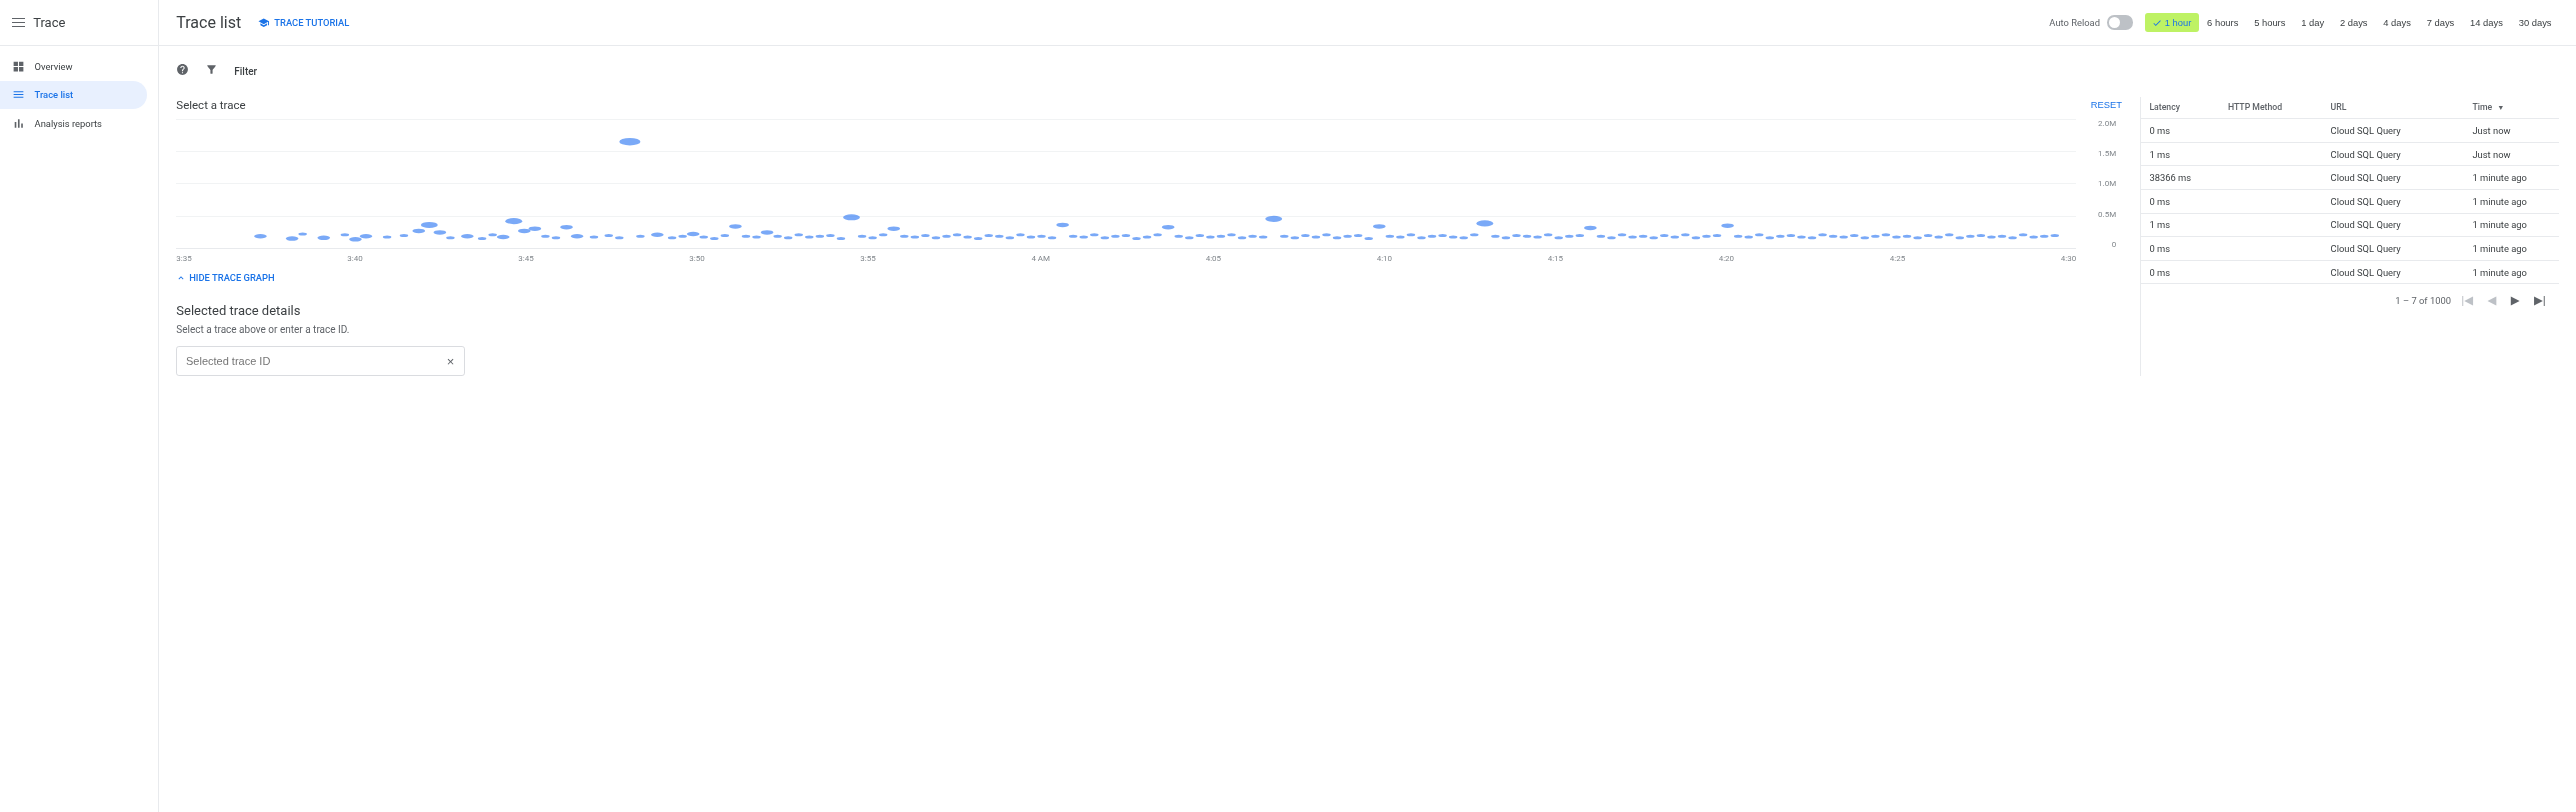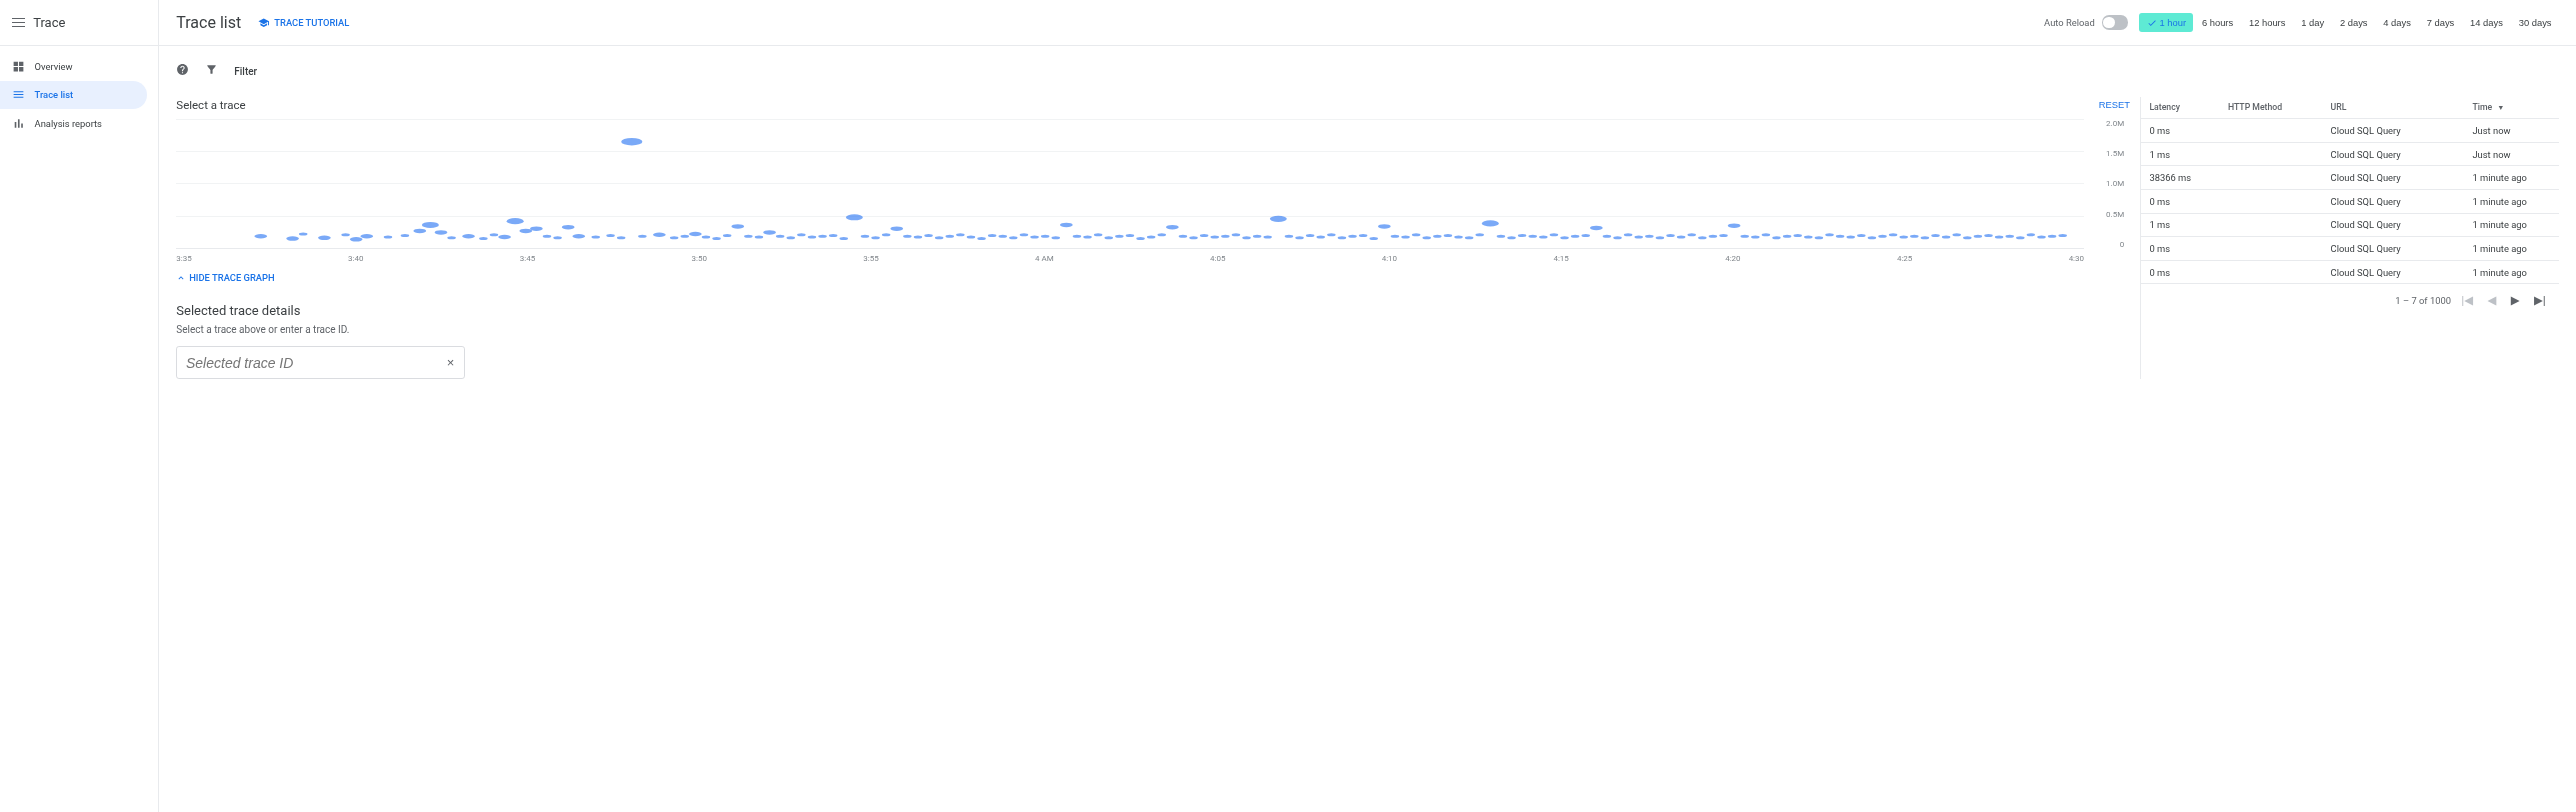--- a/index.html
+++ b/index.html
@@ -85,21 +85,21 @@
       transition: left 0.2s;
     }
     .time-buttons {
       display: flex; align-items: center; gap: 1.4px;
     }
     .time-btn {
       padding: 4.3px 7.2px; font-size: 9.4px; color: #3c4043; cursor: pointer;
       border-radius: 2.9px; border: none; background: none;
     }
     .time-btn.active {
-      background: #5eead4; color: #1a73e8; font-weight: 500;
+      background: #bef264; color: #1a73e8; font-weight: 500;
       display: flex; align-items: center; gap: 2.9px;
     }
 
     
     .content {
       flex: 1; overflow-y: auto; padding: 11.5px 17.3px;
     }
 
     
     .filter-bar {
@@ -108,21 +108,21 @@
     }
     .filter-icon { color: #5f6368; font-size: 11.5px; }
     .filter-label { font-size: 10px; color: #3c4043; font-weight: 500; }
     .filter-input {
       border: none; outline: none; font-size: 10px; color: #5f6368;
       flex: 1; background: transparent;
     }
 
     
     .trace-area {
-      display: flex; gap: 4px;
+      display: flex; gap: 12px;
     }
 
     
     .chart-section {
       flex: 1;
     }
     .select-trace-header {
       display: flex; align-items: center; justify-content: space-between;
       margin-bottom: 5.8px;
     }
@@ -203,23 +203,22 @@
     }
     .selected-trace-subtitle {
       font-size: 10px; color: #5f6368; margin-bottom: 11.5px;
     }
     .trace-id-input-wrapper {
       display: flex; align-items: center;
       border: 0.7px solid #dadce0; border-radius: 2.9px;
       width: 289px; padding: 7.2px 8.7px;
     }
     .trace-id-input {
-      flex: 1; border: none; outline: none; font-size: 14px; color: #80868b;
+      flex: 1; border: none; outline: none; font-size: 11px; color: #80868b;
       background: transparent;
-      font-style: italic;
     }
     .clear-btn {
       background: none; border: none; cursor: pointer; color: #5f6368;
       font-size: 13px; line-height: 1; padding: 0 1.4px;
     }
   </style>
 </head>
 <body>
 
 <div class="sidebar">
@@ -278,21 +277,21 @@
       <div class="toggle-switch"></div>
     </div>
     <div class="time-buttons">
       <button class="time-btn active">
         <svg width="10" height="10" viewBox="0 0 24 24" fill="#1a73e8">
             <path d="M9 16.17L4.83 12l-1.42 1.41L9 19 21 7l-1.41-1.41L9 16.17z"></path>
           </svg>
         <span>1 hour</span>
       </button>
       <button class="time-btn">6 hours</button>
-      <button class="time-btn">12 hours</button>
+      <button class="time-btn">5 hours</button>
       <button class="time-btn">1 day</button>
       <button class="time-btn">2 days</button>
       <button class="time-btn">4 days</button>
       <button class="time-btn">7 days</button>
       <button class="time-btn">14 days</button>
       <button class="time-btn">30 days</button>
     </div>
   </div>
 
   <div class="content">

